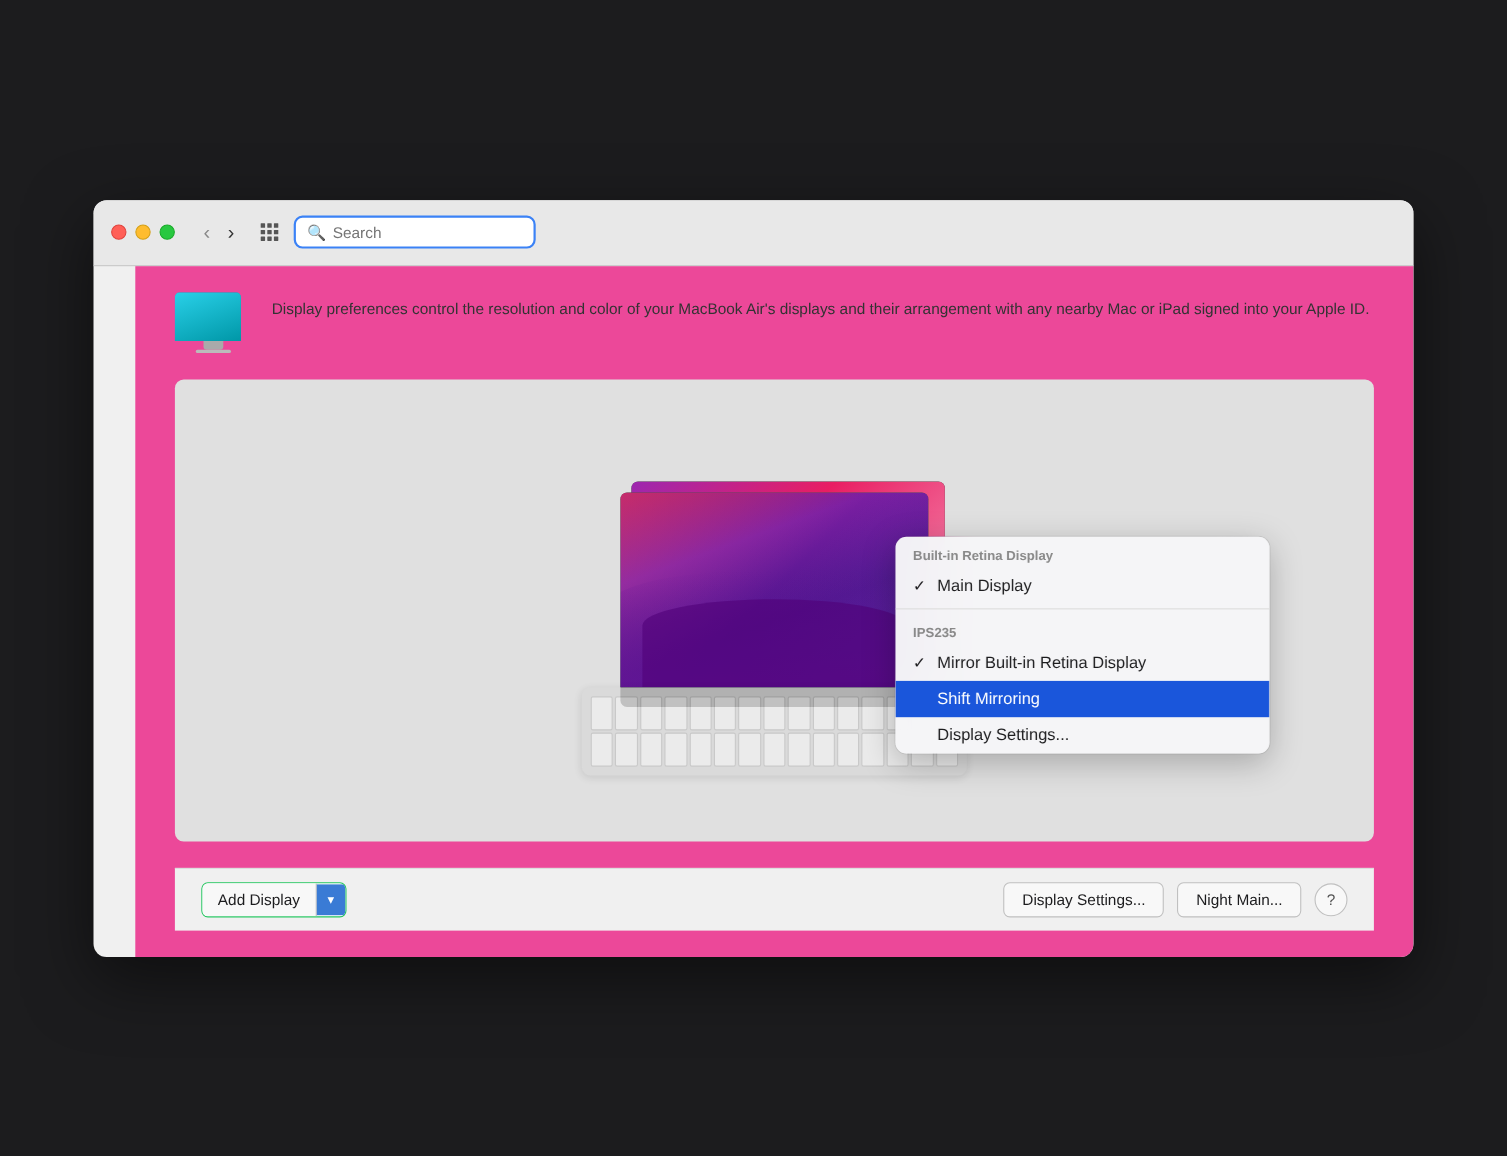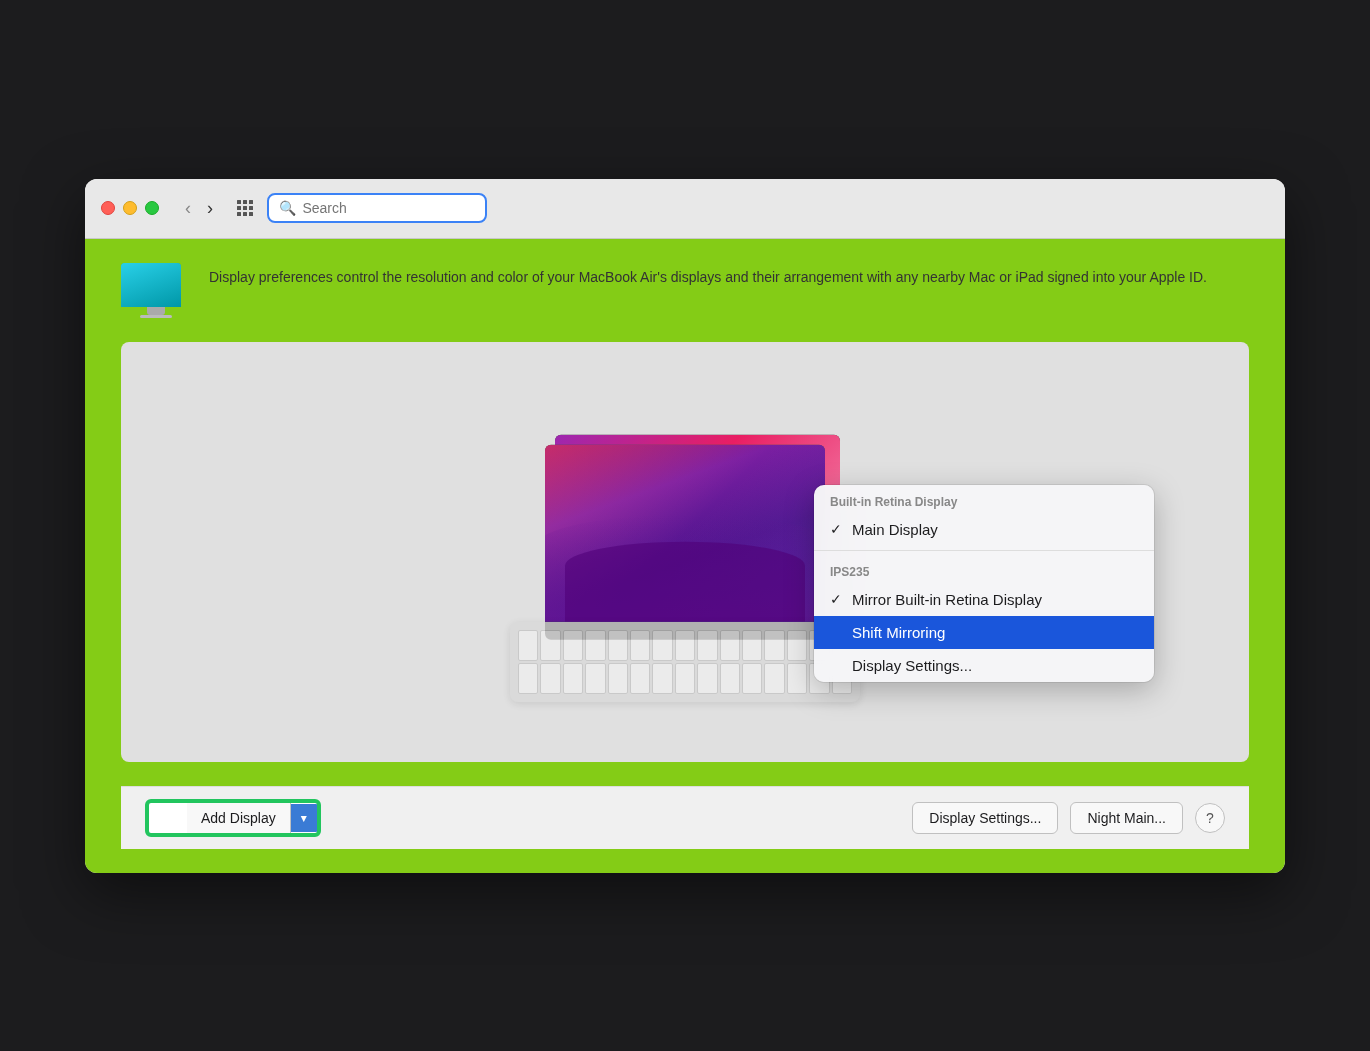--- a/index.html
+++ b/index.html
@@ -115,21 +115,22 @@
       outline: none;
       background: transparent;
       font-size: 14px;
       color: #333;
       width: 100%;
     }
 
     
     .content {
       padding: 24px 36px;
-      background: #84cc16;
+      background: #ec4899;
+      margin-left: 38px;
     }
 
     
     .info-row {
       display: flex;
       align-items: flex-start;
       gap: 18px;
       margin-bottom: 24px;
     }
 
@@ -352,26 +353,25 @@
       align-items: center;
       padding: 12px 24px;
       background: #f0f0f0;
       border-top: 1px solid #ddd;
       gap: 12px;
     }
 
     .add-display-btn {
       display: flex;
       align-items: center;
-      border: 4px solid #22c55e;
+      border: 1px solid #22c55e;
       border-radius: 6px;
       overflow: hidden;
       background: #fff;
       cursor: pointer;
-      padding-left: 38px;
     }
 
     .add-display-label {
       padding: 7px 14px;
       font-size: 14px;
       color: #1c1c1e;
       background: #f8f8f8;
       border-right: 1px solid #c0c0c0;
     }
 

